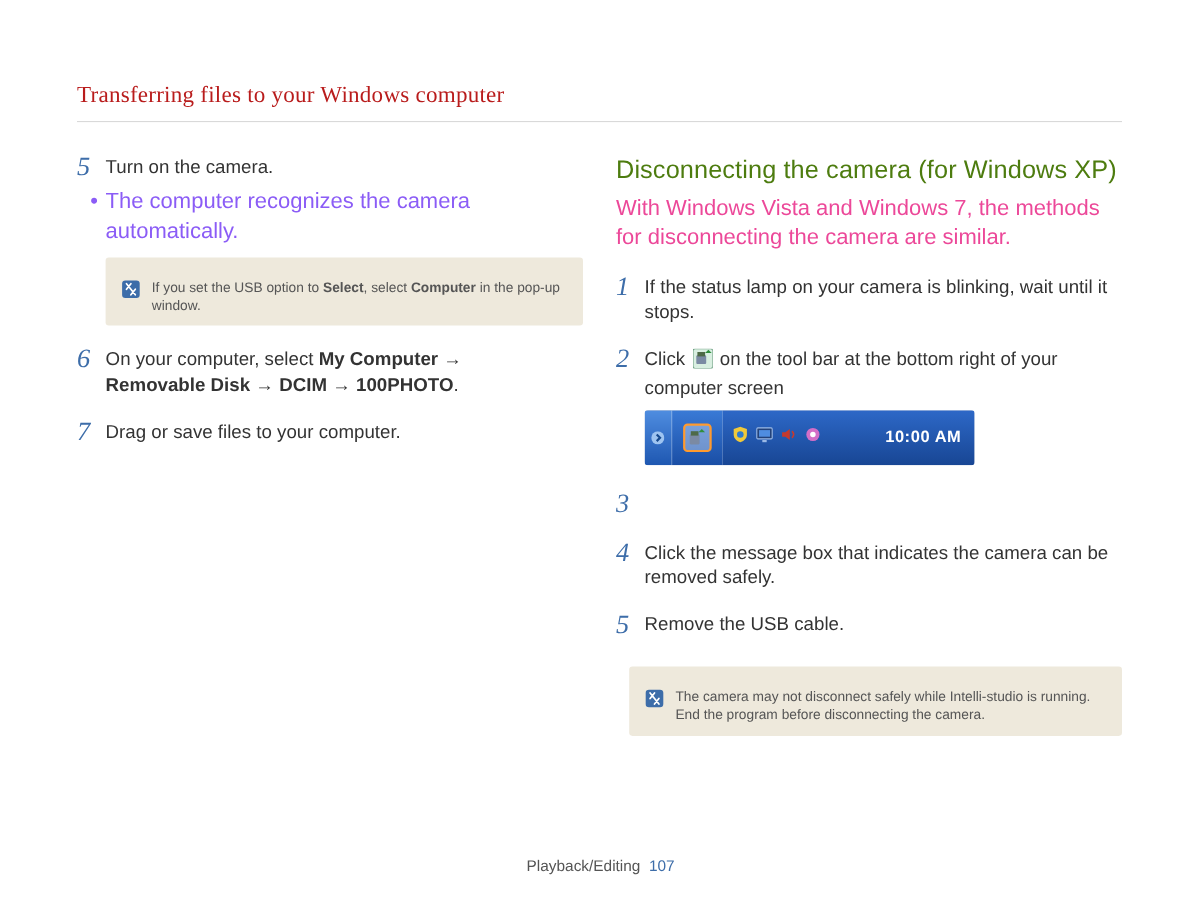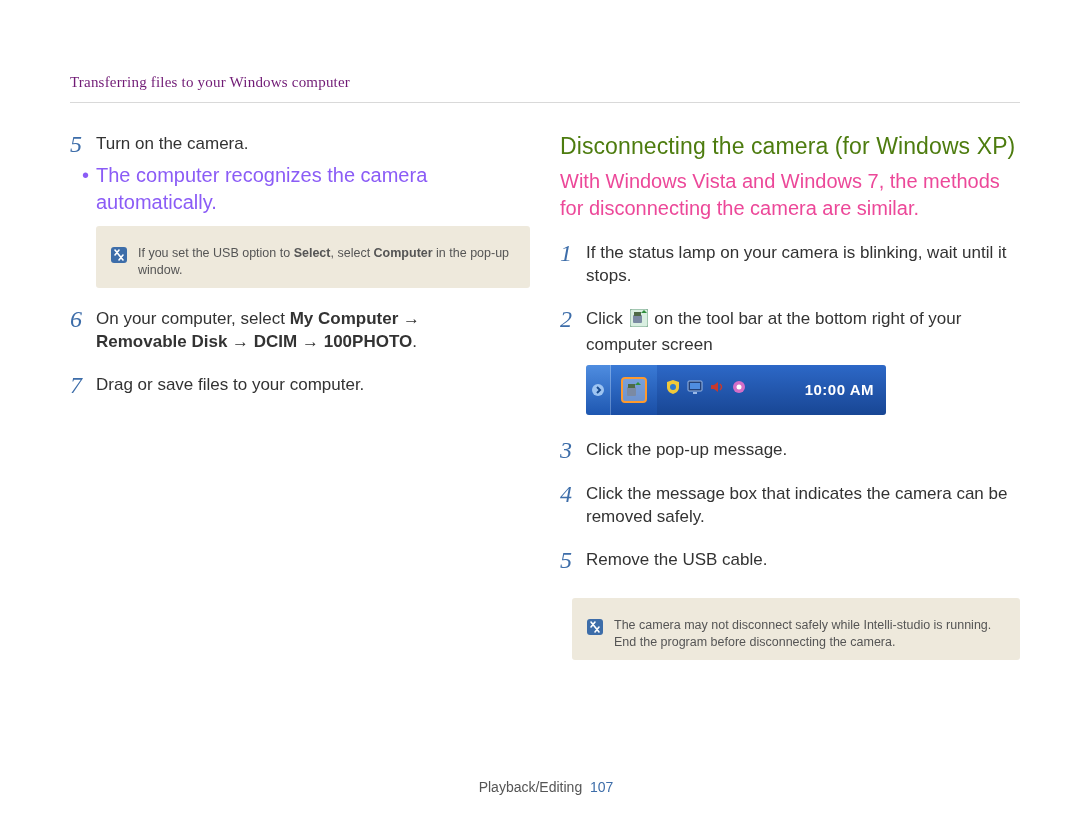--- a/index.html
+++ b/index.html
@@ -15,23 +15,23 @@
   }
   .page {
     position: relative;
     width: 1080px;
     height: 815px;
     box-sizing: border-box;
     padding: 72px 60px 0 70px;
   }
   .page-title {
     font-family: Georgia, 'Times New Roman', serif;
-    font-size: 15px;
+    font-size: 21px;
     font-weight: 400;
-    color: #701a75;
+    color: #b91c1c;
     letter-spacing: 0.2px;
     margin: 0 0 10px 0;
   }
   .hr {
     border: none;
     border-top: 1px solid #d9d9d9;
     margin: 0 0 28px 0;
   }
   .columns {
     display: flex;
@@ -287,21 +287,20 @@
           <span><svg class="mini-icon" viewBox="0 0 16 16">
                 <circle cx="8" cy="8" r="6" fill="#d46ec7"></circle>
                 <circle cx="8" cy="8" r="2.5" fill="#fff"></circle>
               </svg></span>
           <span class="tray-time">10:00 AM</span>
         </div>
       </div>
 
       <div class="step">
         <div class="step-num">3</div>
-        <div class="step-body">Click the pop-up message.</div>
       </div>
       <div class="gap"></div>
 
       <div class="step">
         <div class="step-num">4</div>
         <div class="step-body">Click the message box that indicates the camera can be removed safely.</div>
       </div>
       <div class="gap"></div>
 
       <div class="step">

